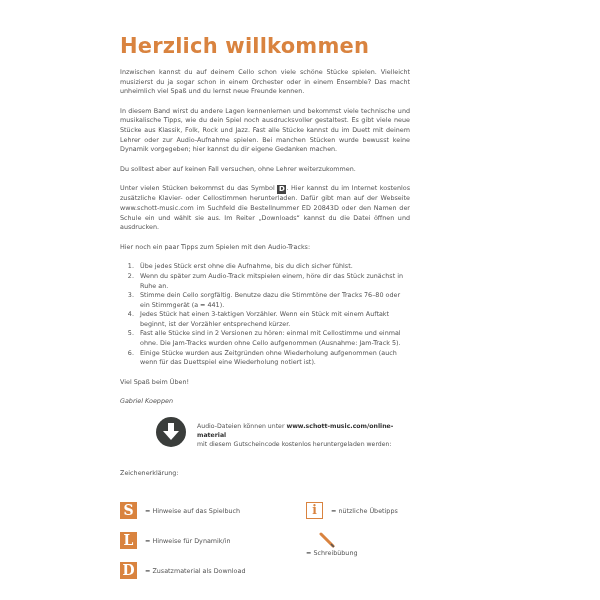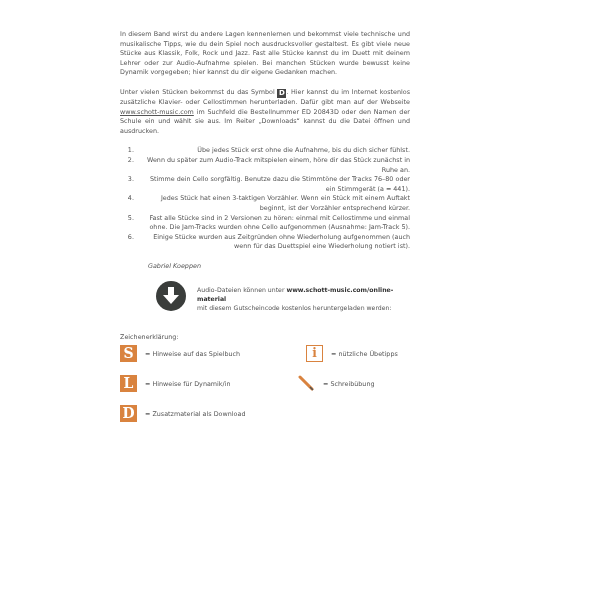--- a/index.html
+++ b/index.html
@@ -9,71 +9,76 @@
     }
     .page { position: absolute; left: 120px; top: 30px; width: 290px; }
     h1 {
       font-family: "DejaVu Sans", sans-serif; font-weight: bold;
       color: #d9833f; font-size: 21px; margin: 4px 0 10px 0; letter-spacing: 0.2px;
     }
     p {
       font-size: 6.4px; line-height: 9.6px; margin: 0 0 10px 0; text-align: justify;
       color: #555;
     }
-    .link { text-decoration: underline; }
+    .link { }
     .sym-inline {
       display: inline-block; width: 9px; height: 9px; background: #444; color: #fff;
       font-size: 7px; line-height: 9px; text-align: center; font-weight: bold; vertical-align: -1px;
     }
-    ol { margin: 0 0 10px 0; padding-left: 16px; font-size: 6.4px; line-height: 9.6px; color: #555; text-align: right; }
+    ol { margin: 0 0 10px 0; padding-left: 16px; font-size: 6.4px; line-height: 9.6px; color: #555; }
     ol li { padding-left: 4px; }
-    .signature { font-style: italic; margin-left: 28px; }
+    .signature { font-style: italic; }
     .audio-box { position: relative; height: 34px; margin: 10px 0 18px 0; }
     .dl-circle {
       position: absolute; left: 36px; top: 0; width: 30px; height: 30px; border-radius: 50%;
       background: #3a3d3b;
     }
     .dl-circle svg { position: absolute; left: 7px; top: 6px; }
     .audio-text { position: absolute; left: 77px; top: 4px; width: 220px; font-size: 6.2px; line-height: 9px; color: #555; }
     .audio-text b { color: #333; }
-    .legend-title { font-size: 6.4px; color: #555; margin-bottom: 4px; }
+    .legend-title { font-size: 6.4px; color: #555; margin-bottom: 25px; }
     .legend { position: relative; height: 110px; }
     .legend-item { position: absolute; display: flex; align-items: center; font-size: 6.4px; color: #555; }
     .icon-box {
       width: 17px; height: 17px; background: #d9833f; color: #fff; font-weight: bold;
       font-size: 14px; line-height: 17px; text-align: center; margin-right: 8px; font-family: "DejaVu Serif", serif;
     }
     .icon-info {
       width: 15px; height: 15px; border: 1.5px solid #d9833f; color: #d9833f; background: #fff;
       font-weight: bold; font-size: 12px; line-height: 15px; text-align: center; margin-right: 8px; font-family: "DejaVu Serif", serif;
     }
     .icon-pen { width: 17px; height: 17px; margin-right: 8px; }
   </style>
 </head>
 <body>
 
 <div class="page">
+  <h1>Herzlich willkommen</h1>
 
+  <p>Inzwischen kannst du auf deinem Cello schon viele schöne Stücke spielen. Vielleicht musizierst du ja sogar schon in einem Orchester oder in einem Ensemble? Das macht unheimlich viel Spaß und du lernst neue Freunde kennen.</p>
   <p>In diesem Band wirst du andere Lagen kennenlernen und bekommst viele technische und musikalische Tipps, wie du dein Spiel noch ausdrucksvoller gestaltest. Es gibt viele neue Stücke aus Klassik, Folk, Rock und Jazz. Fast alle Stücke kannst du im Duett mit deinem Lehrer oder zur Audio-Aufnahme spielen. Bei manchen Stücken wurde bewusst keine Dynamik vorgegeben; hier kannst du dir eigene Gedanken machen.</p>
+  <p>Du solltest aber auf keinen Fall versuchen, ohne Lehrer weiterzukommen.</p>
   <p>
     <span>Unter vielen Stücken bekommst du das Symbol</span>
     <span class="sym-inline">D</span><span>. Hier kannst du im Internet kostenlos zusätzliche Klavier- oder Cellostimmen herunterladen. Dafür gibt man auf der Webseite</span>
     <span class="link">www.schott-music.com</span>
     <span>im Suchfeld die Bestellnummer ED 20843D oder den Namen der Schule ein und wählt sie aus. Im Reiter „Downloads“ kannst du die Datei öffnen und ausdrucken.</span>
   </p>
+  <p>Hier noch ein paar Tipps zum Spielen mit den Audio-Tracks:</p>
 
   <ol>
     <li>Übe jedes Stück erst ohne die Aufnahme, bis du dich sicher fühlst.</li>
     <li>Wenn du später zum Audio-Track mitspielen einem, höre dir das Stück zunächst in Ruhe an.</li>
     <li>Stimme dein Cello sorgfältig. Benutze dazu die Stimmtöne der Tracks 76–80 oder ein Stimmgerät (a = 441).</li>
     <li>Jedes Stück hat einen 3-taktigen Vorzähler. Wenn ein Stück mit einem Auftakt beginnt, ist der Vorzähler entsprechend kürzer.</li>
     <li>Fast alle Stücke sind in 2 Versionen zu hören: einmal mit Cellostimme und einmal ohne. Die Jam-Tracks wurden ohne Cello aufgenommen (Ausnahme: Jam-Track 5).</li>
     <li>Einige Stücke wurden aus Zeitgründen ohne Wiederholung aufgenommen (auch wenn für das Duettspiel eine Wiederholung notiert ist).</li>
   </ol>
 
+  <p>Viel Spaß beim Üben!</p>
   <p class="signature">Gabriel Koeppen</p>
 
   <div class="audio-box">
     <div class="dl-circle">
       <svg width="16" height="18" viewBox="0 0 16 18">
         <rect x="5" y="0" width="6" height="9" fill="#fff"></rect>
         <polygon points="0,8 16,8 8,17" fill="#fff"></polygon>
       </svg>
     </div>
     <div class="audio-text">
@@ -90,21 +95,21 @@
       <span>= Hinweise auf das Spielbuch</span>
     </div>
     <div class="legend-item" style="left:186px; top:0;">
       <div class="icon-info">i</div>
       <span>= nützliche Übetipps</span>
     </div>
     <div class="legend-item" style="left:0; top:30px;">
       <div class="icon-box">L</div>
       <span>= Hinweise für Dynamik/in</span>
     </div>
-    <div class="legend-item" style="left:178px; top:30px;">
+    <div class="legend-item" style="left:186px; top:30px;flex-direction:column;">
       <svg class="icon-pen" viewBox="0 0 17 17">
         <line x1="2" y1="2" x2="14" y2="14" stroke="#d9833f" stroke-width="3" stroke-linecap="round"></line>
         <line x1="12" y1="12" x2="15" y2="15" stroke="#555" stroke-width="1.5"></line>
       </svg>
       <span>= Schreibübung</span>
     </div>
     <div class="legend-item" style="left:0; top:60px;">
       <div class="icon-box">D</div>
       <span>= Zusatzmaterial als Download</span>
     </div>

